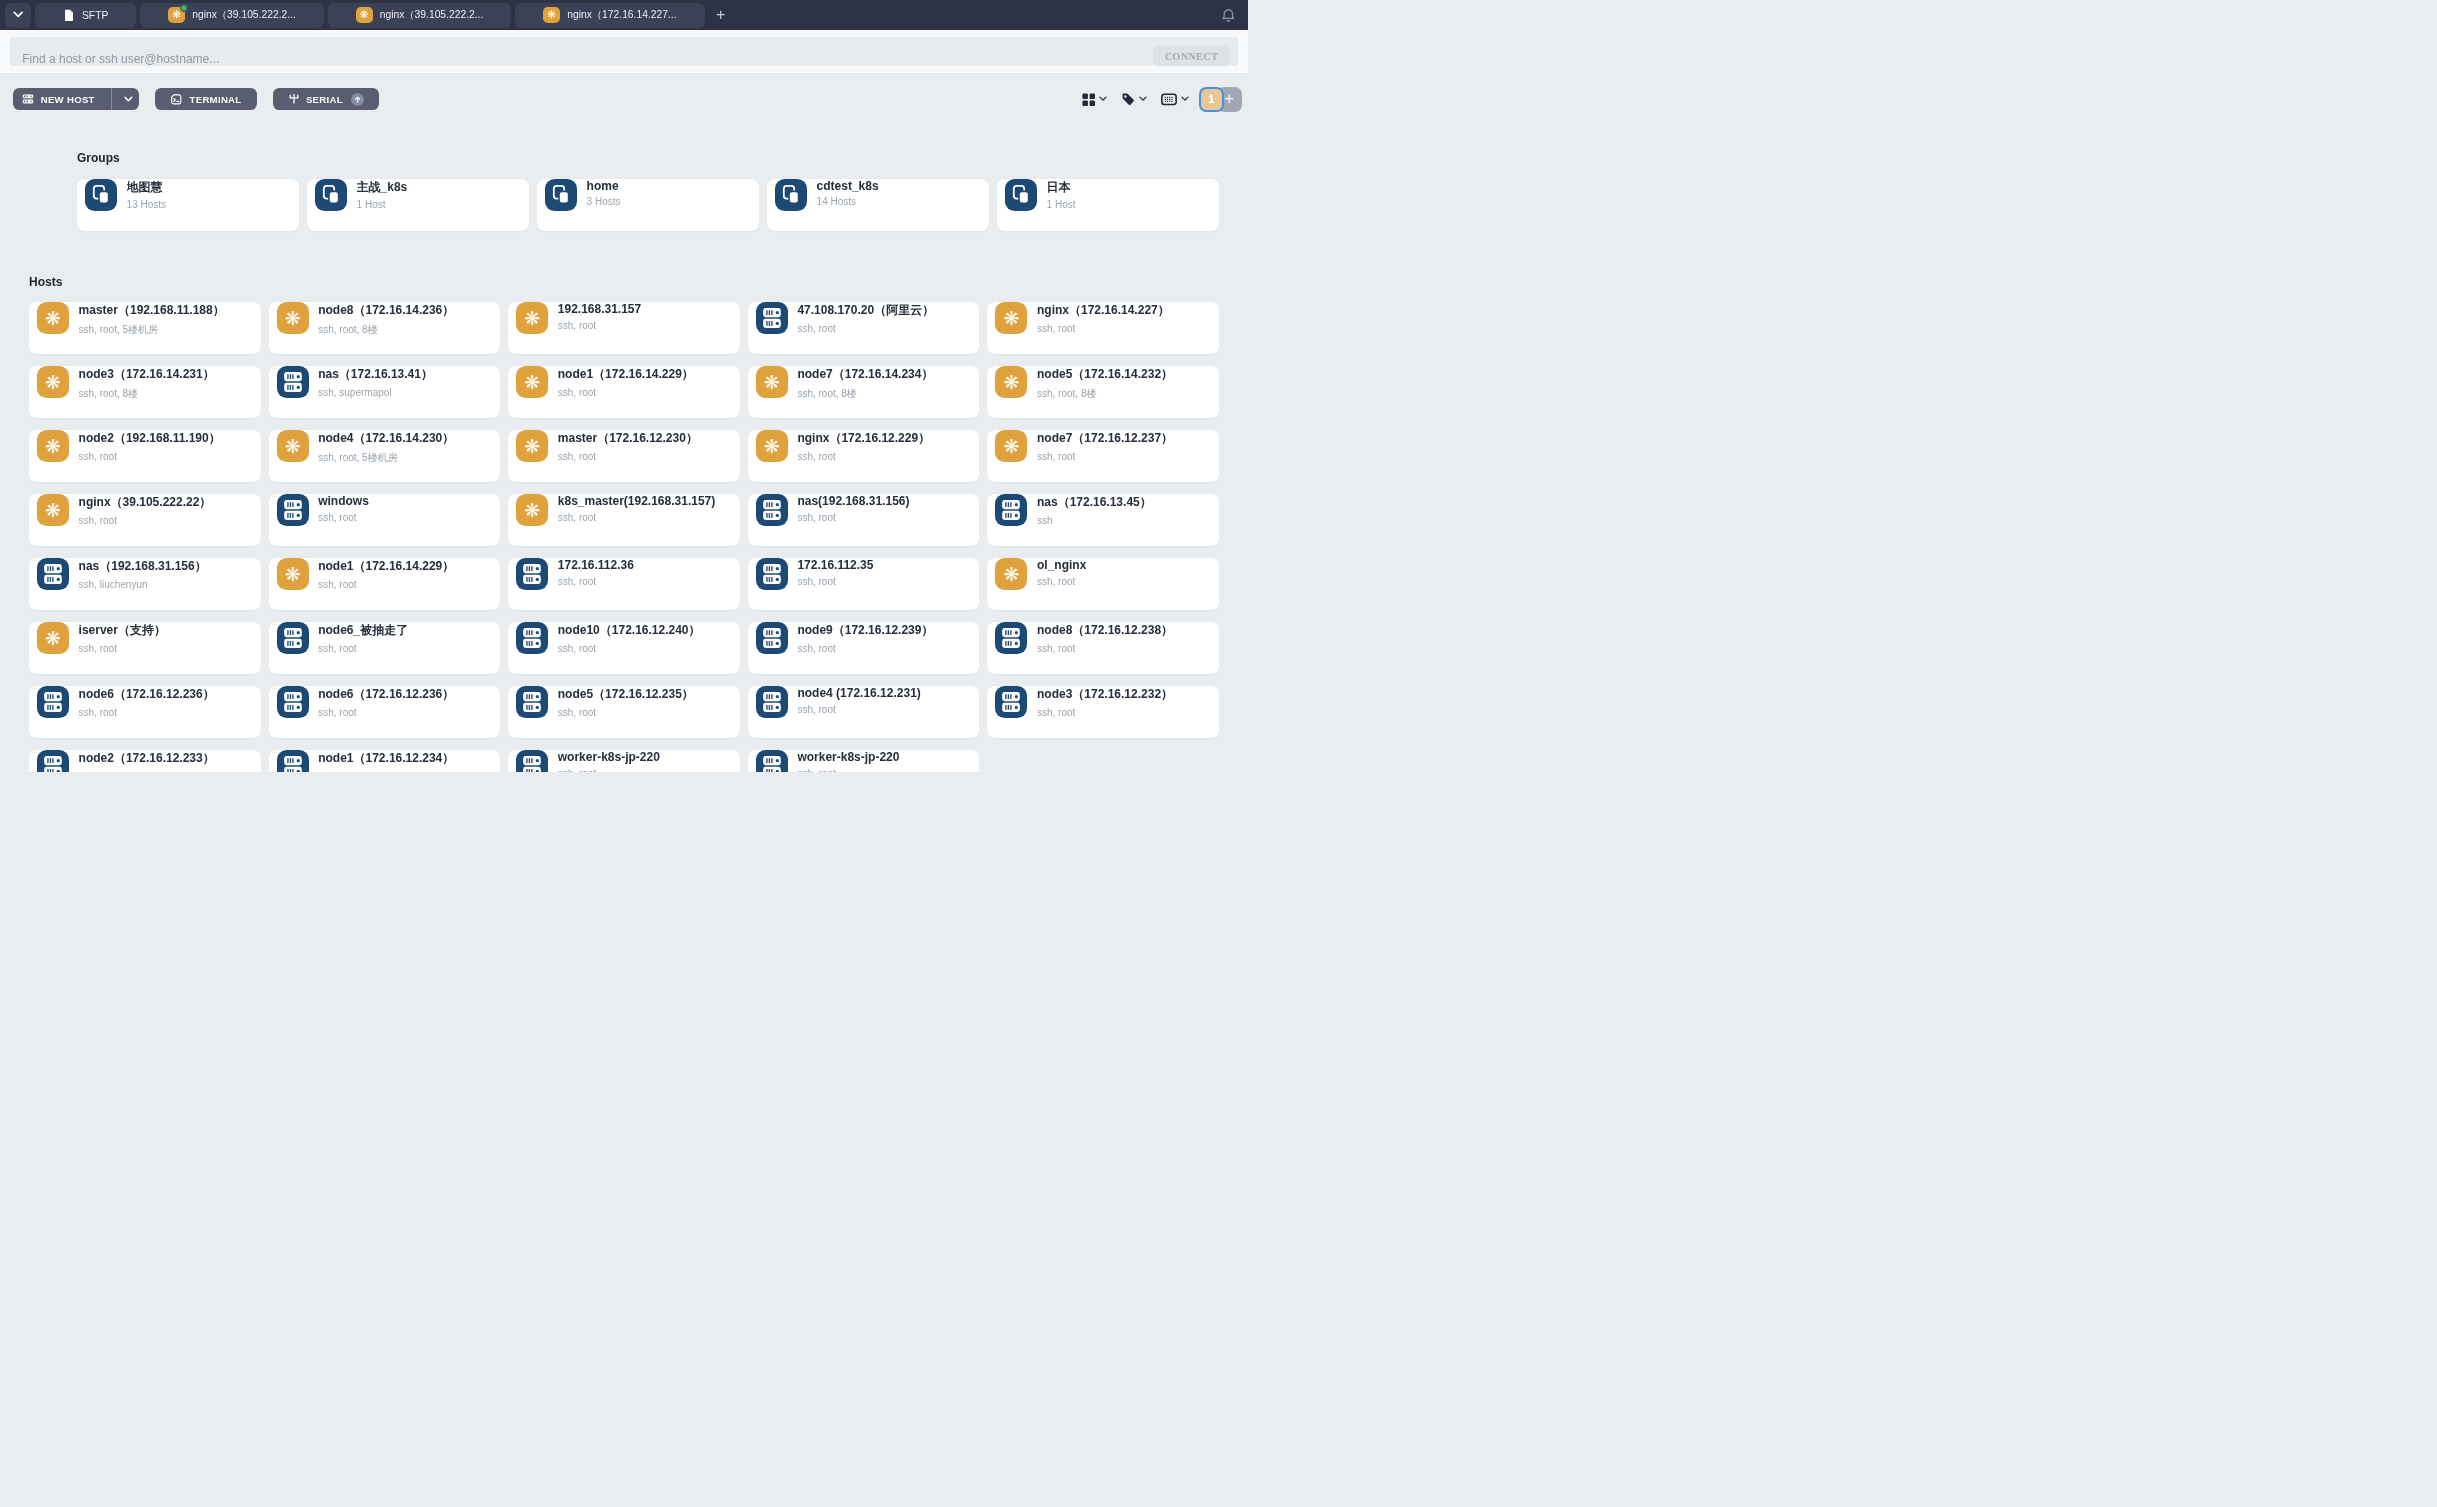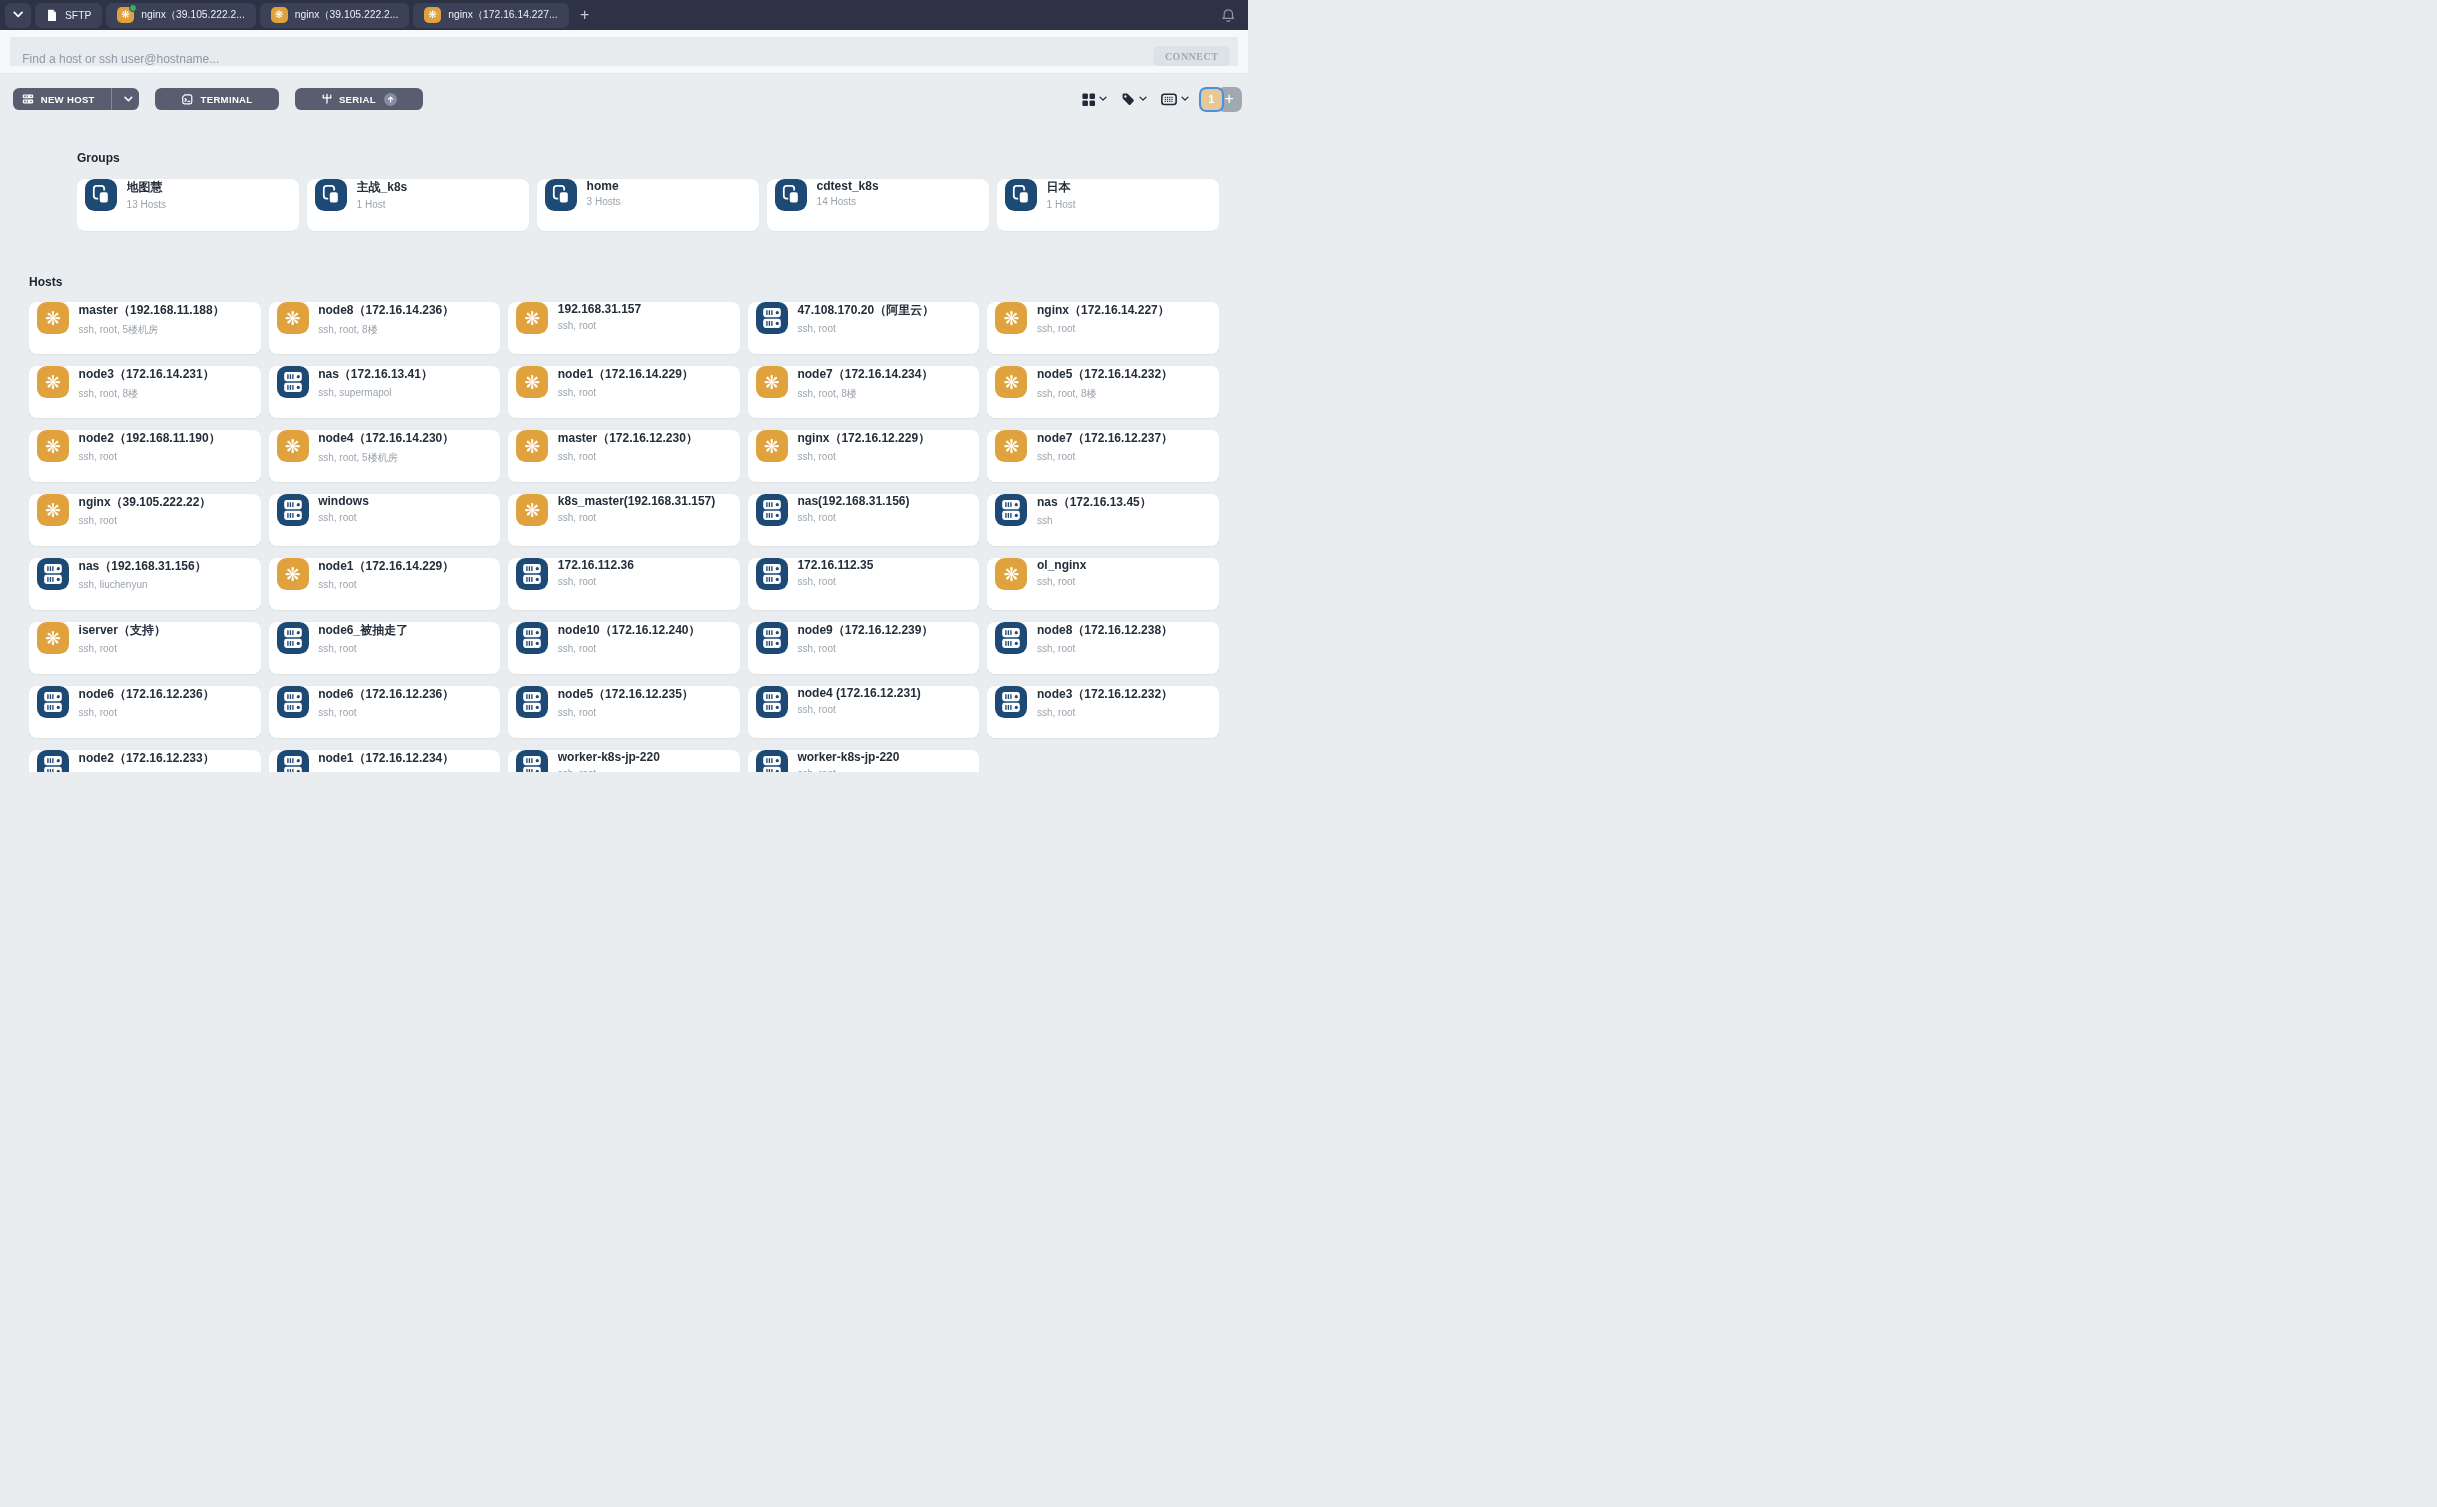--- a/index.html
+++ b/index.html
@@ -16,21 +16,21 @@
     height:30px; background:#2d3245;
     display:flex; align-items:center;
     padding-left:4.8px; gap:4px; position:relative;
   }
   .tab-chev-btn, .tab {
     height:25px; border-radius:6.4px; background:#3b4156;
     display:inline-flex; align-items:center; justify-content:center;
     cursor:pointer; flex:none;
   }
   .tab-chev-btn { width:26px; }
-  .tab { gap:7.2px; padding:0 11px; color:#edeff3; font-size:10.3px; white-space:nowrap; }
+  .tab { gap:7.2px; padding:0 28px; color:#edeff3; font-size:10.3px; white-space:nowrap; }
   .tab-icon-box {
     width:16.7px; height:16.7px; border-radius:4.8px; background:#e0a23c;
     display:flex; align-items:center; justify-content:center; position:relative; flex:none;
   }
   .tab-icon-box .flower-sm { font-size:10.3px; color:#fff; line-height:1; }
   .green-dot {
     position:absolute; top:-2.4px; right:-3.2px; width:8px; height:8px;
     border-radius:50%; background:#3fae5c; border:1.6px solid #3b4156;
   }
   .tab-plus {
@@ -53,21 +53,21 @@
   .connect-btn {
     height:20px; padding:0 12px; background:#dce2e5; border:none; border-radius:5.6px;
     color:#9fa9b2; font-size:10px; font-weight:700; letter-spacing:0.5px;
     font-family:Liberation Serif, serif; cursor:default;
   }
 
   
   .toolbar { display:flex; align-items:center; padding:4.8px 12.7px 0 12.7px; height:29px;margin-top:8px; }
   .tbtn {
     background:#585d70; color:#fff; height:22px; border-radius:6.4px;
-    display:inline-flex; align-items:center; gap:6.4px; padding:0 26px;
+    display:inline-flex; align-items:center; gap:6.4px; padding:0 15px;
     font-size:9.6px; font-weight:700; letter-spacing:0.3px; cursor:pointer; white-space:nowrap;
   }
   .tbtn + .tbtn { margin-left:16px; }
   .tbtn.split { padding:0; overflow:hidden; }
   .split-main { display:flex; align-items:center; gap:6.4px; padding:0 9.6px; height:100%; }
   .split-divider { width:0.8px; height:100%; background:rgba(255,255,255,0.28); }
   .split-chev { width:21.5px; height:100%; display:flex; align-items:center; justify-content:center; }
   .serial-badge {
     width:13.5px; height:13.5px; border-radius:50%; background:#878da0;
     display:flex; align-items:center; justify-content:center; margin-left:1.6px;

